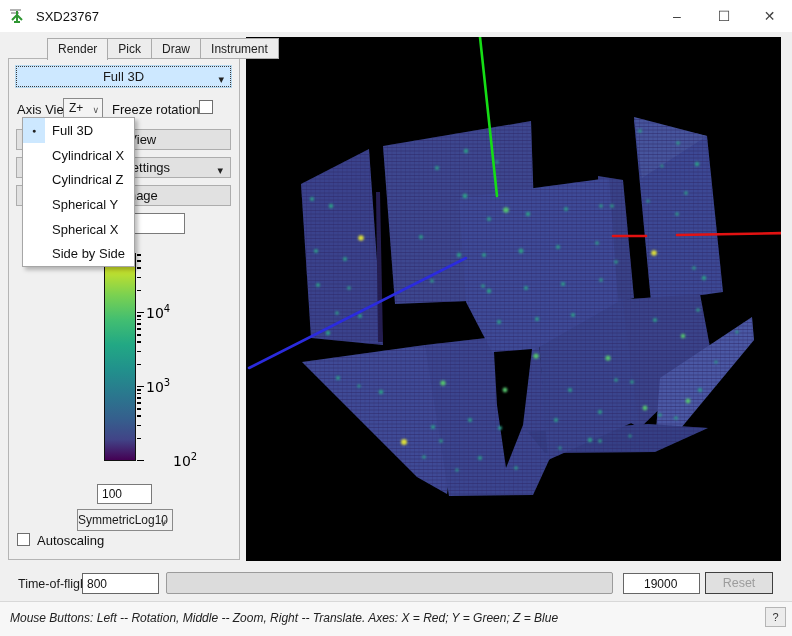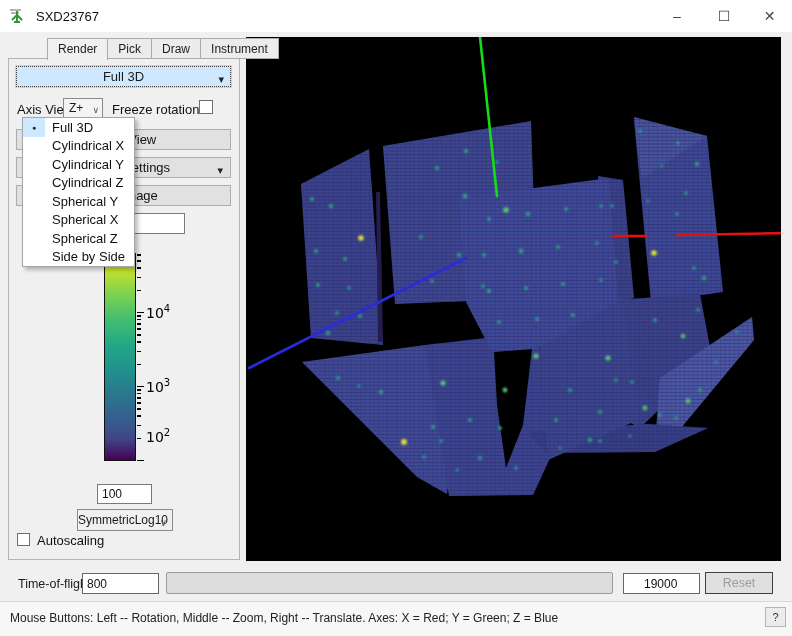--- a/index.html
+++ b/index.html
@@ -51,21 +51,21 @@
   .menu-item span.lab { padding-left:7px; white-space:nowrap; }
 
   
   .viewport { position:absolute; left:246px; top:37px; width:535px; height:524px; background:#000; }
 
   
   .tof-label { position:absolute; left:18px; top:577px; font-size:12.5px; }
   .tof-slider { position:absolute; left:166px; top:572px; width:447px; height:22px; background:#dcdcdc; border:1px solid #9b9b9b; border-radius:2px; }
   .reset-btn { position:absolute; left:705px; top:572px; width:68px; height:22px; background:#e0e0e0; border:1px solid #404040; color:#9c9c9c; font-size:12.5px; text-align:center; line-height:20px; }
   .statusbar { position:absolute; left:0; top:601px; width:792px; height:35px; background:#f7f7f7; border-top:1px solid #d8d8d8; }
-  .status-text { position:absolute; left:10px; top:9px; font-size:12px; color:#222; }
+  .status-text { position:absolute; left:10px; top:9px; font-size:12px; color:#222;font-style:italic; }
   .help-btn { position:absolute; left:765px; top:5px; width:21px; height:20px; background:#ececec; border:1px solid #b5b5b5; font-size:11px; color:#333; text-align:center; line-height:18px; }
 </style>
 </head>
 <body>
 
 <div class="titlebar">
   <svg class="app-icon" viewBox="0 0 18 18">
     <path d="M1 3 H12 M2 6 H10" stroke="#9a9a9a" stroke-width="1.4" fill="none"></path>
     <path d="M8 4 L8 15 M8 8 L3 13 M8 8 L13 13 M5 15 L11 15" stroke="#2f9632" stroke-width="2" fill="none"></path>
   </svg>
@@ -130,21 +130,21 @@
     <div class="cb-tick" style="left: 137px; top: 289.7px; width: 4px;"></div>
     <div class="cb-tick" style="left: 137px; top: 276.7px; width: 4px;"></div>
     <div class="cb-tick" style="left: 137px; top: 267.4px; width: 4px;"></div>
     <div class="cb-tick" style="left: 137px; top: 260.3px; width: 4px;"></div>
     <div class="cb-tick" style="left: 137px; top: 254.4px; width: 4px;"></div>
     <div class="cb-tick" style="left: 137px; top: 312px; width: 7px;"></div>
     <div class="cb-lab" style="top: 303px;">10<sup>4</sup></div>
     <div class="cb-tick" style="left: 137px; top: 386px; width: 7px;"></div>
     <div class="cb-lab" style="top: 377px;">10<sup>3</sup></div>
     <div class="cb-tick" style="left: 137px; top: 460px; width: 7px;"></div>
-    <div class="cb-lab" style="top: 427px;">10<sup>2</sup></div>
+    <div class="cb-lab" style="top: 451px; margin-left: 27px;">10<sup>2</sup></div>
   </div>
 
 <input class="text-input" style="left: 97px; top: 484px; width: 55px; height: 20px;" value="100">
 <div class="scale-combo">
   <span>SymmetricLog10</span>
   <span class="chev">∨</span>
 </div>
 
 <div class="checkbox" style="left:17px; top:533px; width:13px; height:13px;"></div>
 <div class="small-label" style="left:37px; top:533px;">Autoscaling</div>
@@ -153,37 +153,29 @@
     <div class="menu-item">
       <div class="menu-ico sel">●</div>
       <span class="lab">Full 3D</span>
     </div>
     <div class="menu-item">
       <div class="menu-ico"></div>
       <span class="lab">Cylindrical X</span>
     </div>
     <div class="menu-item">
       <div class="menu-ico"></div>
-      <span class="lab">Cylindrical Y</span>
-    </div>
-    <div class="menu-item">
-      <div class="menu-ico"></div>
       <span class="lab">Cylindrical Z</span>
     </div>
     <div class="menu-item">
       <div class="menu-ico"></div>
       <span class="lab">Spherical Y</span>
     </div>
     <div class="menu-item">
       <div class="menu-ico"></div>
       <span class="lab">Spherical X</span>
-    </div>
-    <div class="menu-item">
-      <div class="menu-ico"></div>
-      <span class="lab">Spherical Z</span>
     </div>
     <div class="menu-item">
       <div class="menu-ico"></div>
       <span class="lab">Side by Side</span>
     </div>
   </div>
 
 <svg class="viewport" id="scene" viewBox="246 37 535 524">
   <defs>
     <pattern id="tex" width="9" height="7" patternUnits="userSpaceOnUse">

